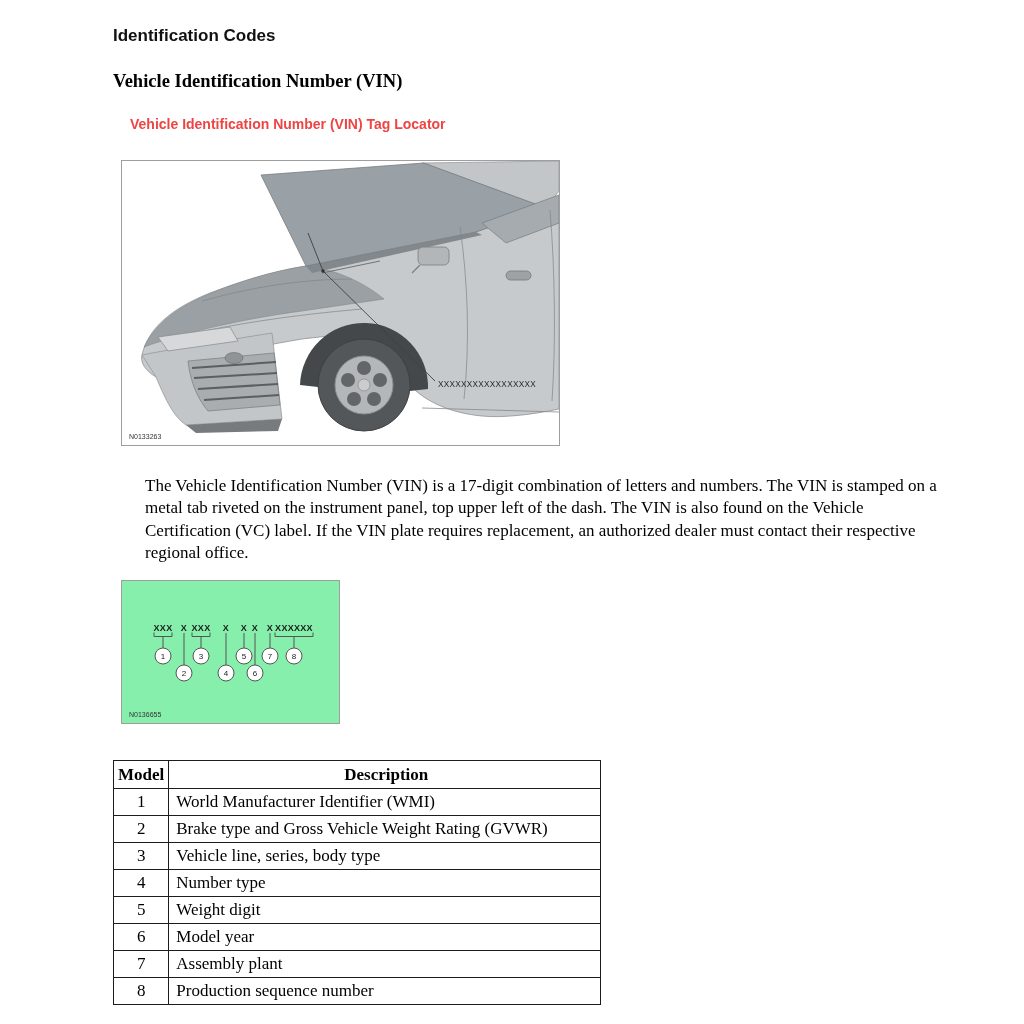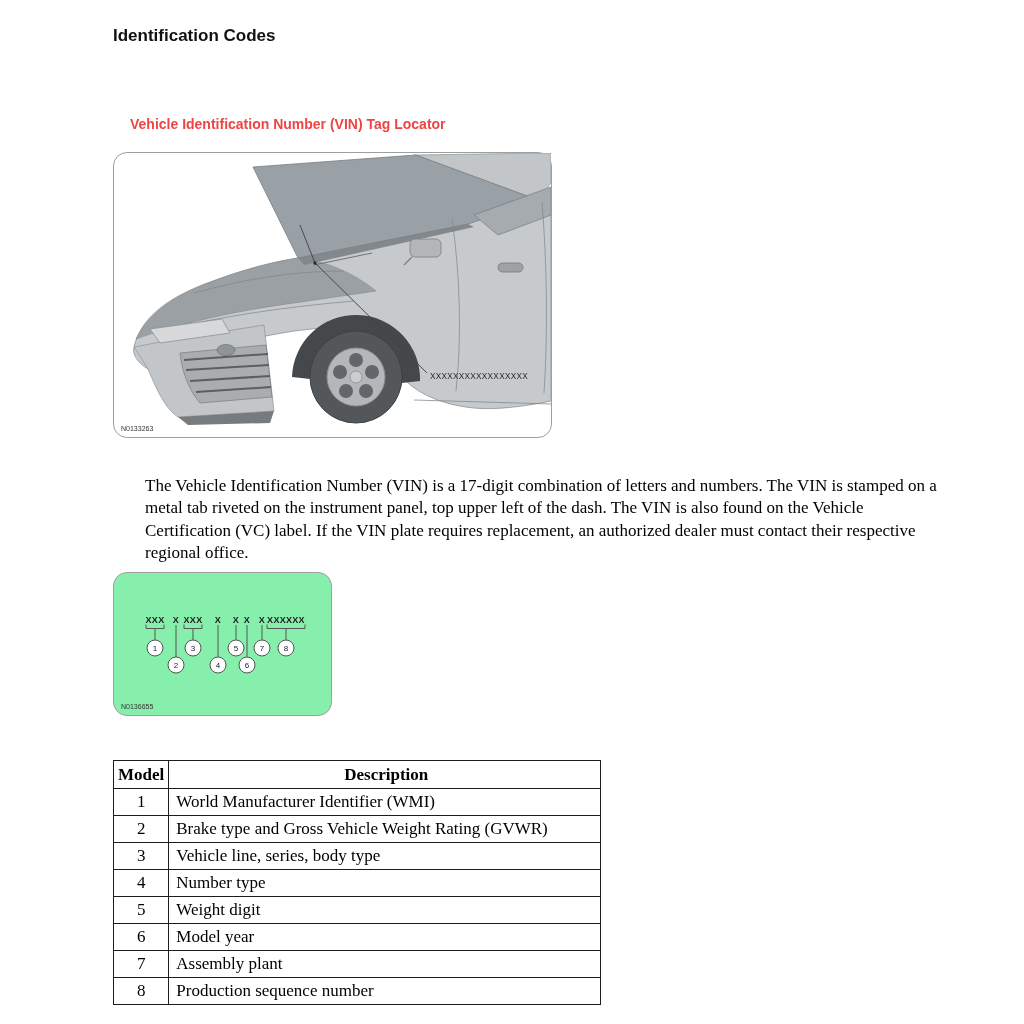--- a/index.html
+++ b/index.html
@@ -6,21 +6,21 @@
   .page { position:relative; width:1024px; height:1024px; background:#ffffff; overflow:hidden;
           font-family:"Liberation Serif", serif; color:#000; }
 
   .title { position:absolute; left:113px; top:7px;
            font:bold 17px "Liberation Sans", sans-serif; color:#111;margin-top:19px; }
   .h-serif { position:absolute; left:113px; top:71px;
              font:bold 18.5px "Liberation Serif", serif; }
   .h-sub { position:absolute; left:130px; top:116px;
            font:bold 14px "Liberation Sans", sans-serif; color:#ef4444; }
 
-  figure { margin:0;border-radius:14px; }
+  figure { margin:8px; }
   .fig1 { position:absolute; left:113px; top:152px; width:437px; height:284px;
           border:1px solid #9e9e9e; background:#fff; }
   .fig2 { position:absolute; left:113px; top:572px; width:217px; height:142px;
           border:1px solid #9e9e9e; background:#86efac; }
   .fig1 svg, .fig2 svg { display:block; width:100%; height:100%; }
   .figid { position:absolute; left:7px; bottom:5px;
            font:7px "Liberation Sans", sans-serif; color:#333; }
 
   .para { position:absolute; left:113px; top:458px; width:803px;
           font:17px/22.4px "Liberation Serif", serif;margin-left:32px; }
@@ -40,20 +40,21 @@
 
   .callout-text { font:8.2px "Liberation Sans", sans-serif; fill:#2a2a2a; letter-spacing:0.3px; }
   .outline { fill:none; stroke:#7e8486; stroke-width:0.7; }
 </style>
 </head>
 <body>
 
 <div class="page">
 
   <div class="title">Identification Codes</div>
+  <div class="h-serif">Vehicle Identification Number (VIN)</div>
   <div class="h-sub">Vehicle Identification Number (VIN) Tag Locator</div>
 
   <figure class="fig1">
     <svg viewBox="0 0 437 284">
 
       <polygon points="300,2 437,0 437,30 424,47" fill="#c3c6c8" stroke="#8e9294" stroke-width="0.7"></polygon>
 
       <path fill="#c7cacc" stroke="#8e9294" stroke-width="0.8" d="M 20,194 C 26,168 48,148 88,132 C 128,117 160,109 184,105 L 424,47 L 437,52 L 437,248 C 408,254 380,257 360,255 C 328,252 302,240 288,224 C 282,200 270,180 250,170 L 180,178 C 120,188 60,202 34,216 C 24,210 18,202 20,194 Z"></path>
 
       <path fill="#c3c6c8" stroke="#8e9294" stroke-width="0.7" d="M 20,194 L 34,216 C 44,240 52,256 64,264 L 160,258 L 150,172 C 100,180 50,188 20,194 Z"></path>

